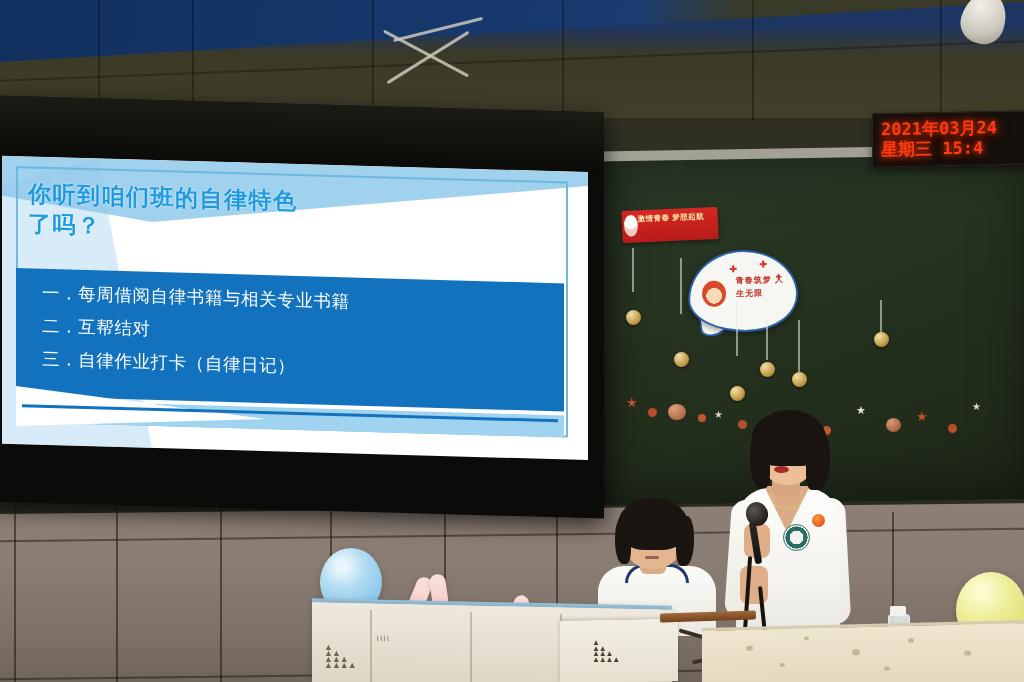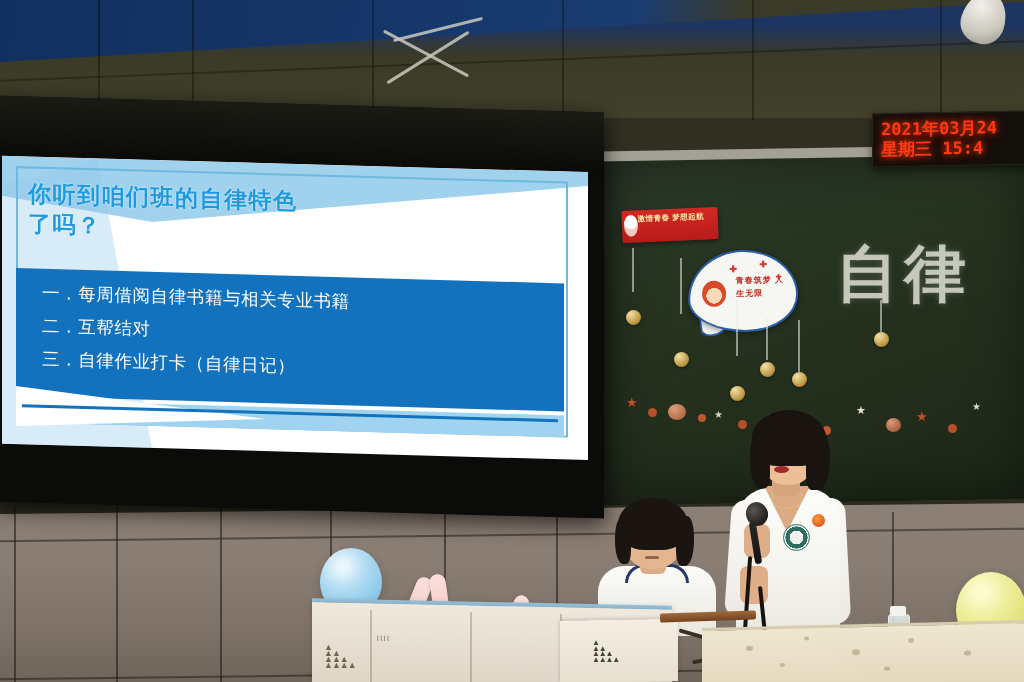--- a/index.html
+++ b/index.html
@@ -505,21 +505,20 @@
   <div class="tile-v" style="left:444px;top:508px;height:176px;"></div>
   <div class="tile-v" style="left:556px;top:510px;height:176px;"></div>
   <div class="tile-v" style="left:668px;top:510px;height:176px;"></div>
   <div class="tile-v" style="left:780px;top:512px;height:176px;"></div>
   <div class="tile-v" style="left:892px;top:512px;height:176px;"></div>
 
   <div class="board"></div>
   <div class="board-frame-top"></div>
   <div class="board-frame-left"></div>
 
-  <div class="chalk" style="left:836px;top:232px;font-size:62px;">自律</div>
 
   <div class="red-banner">
     <div class="red-banner-ico"></div>
     <div class="red-banner-text">激情青春 梦想起航</div>
   </div>
 
   <div class="cloud-tail"></div>
   <div class="cloud-deco">
     <div class="cloud-cross" style="left:40px;top:12px;">✚</div>
     <div class="cloud-cross" style="left:70px;top:8px;">✚</div>

